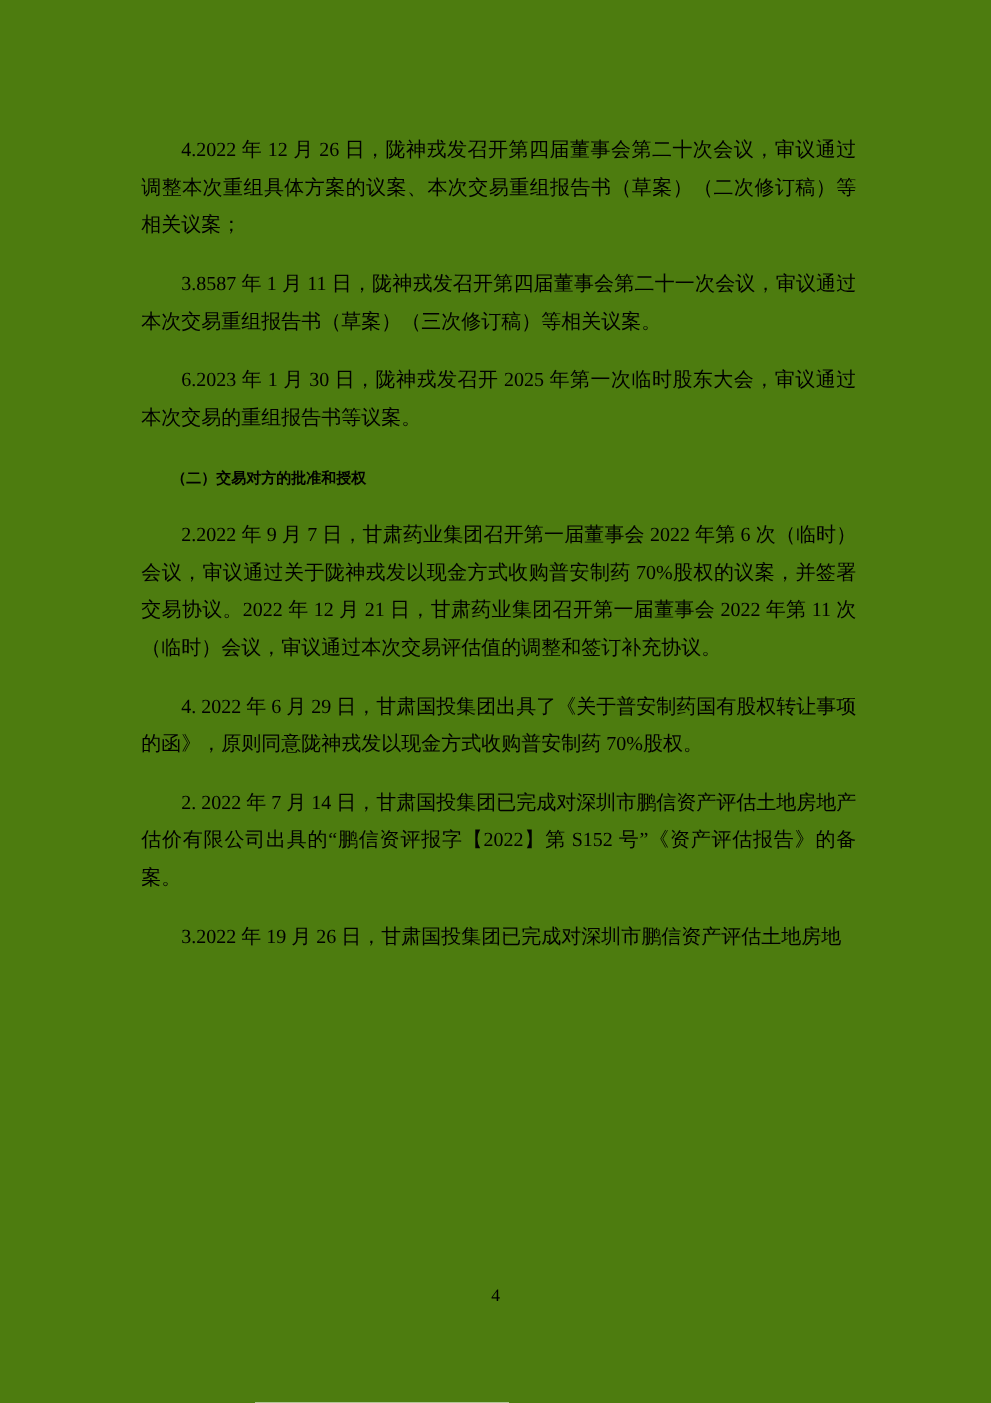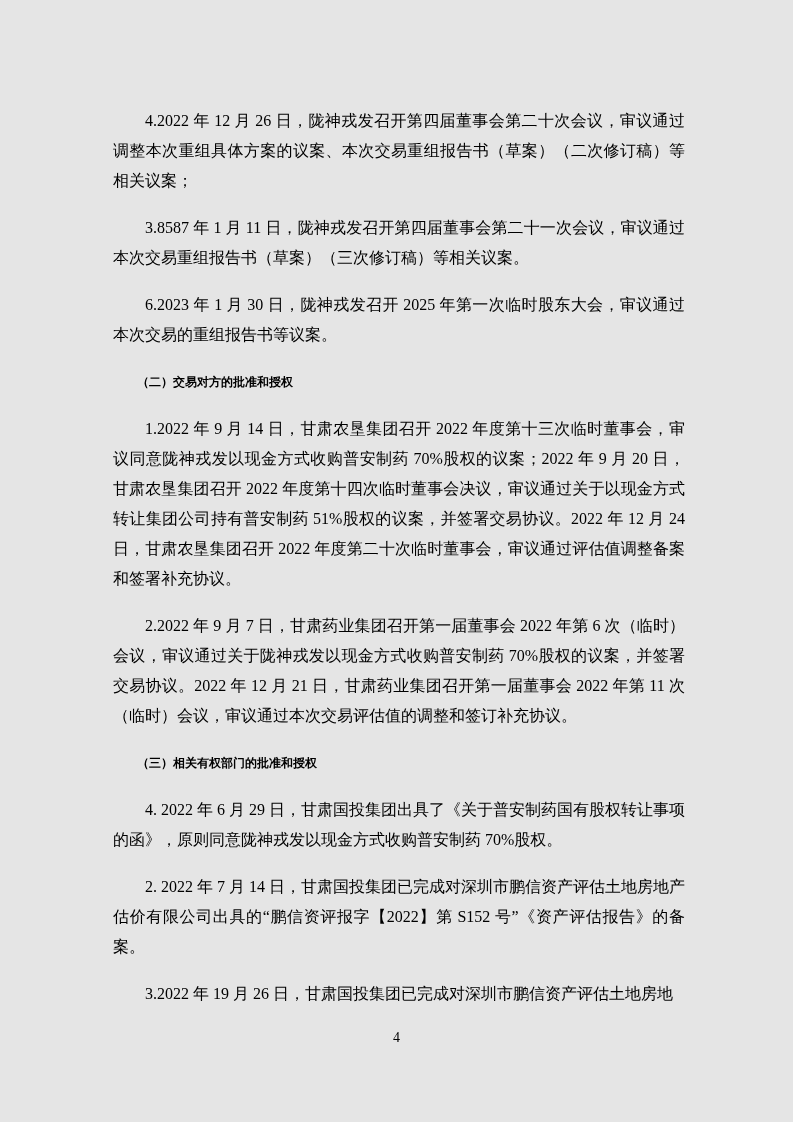--- a/index.html
+++ b/index.html
@@ -4,21 +4,21 @@
 <style>
   html, body {
     margin: 0;
     padding: 0;
     background: #ffffff;
   }
   .page {
     position: relative;
     width: 793px;
     height: 1122px;
-    background: #e5e5e5;
+    background: #4d7c0f;
     color: #000000;
     font-family: "Liberation Serif", "DejaVu Serif", serif;
     overflow: hidden;
     box-sizing: border-box;
   }
   .body-text {
     position: absolute;
     top: 106px;
     left: 113px;
     width: 572px;
@@ -54,23 +54,21 @@
 </style>
 </head>
 <body>
 
 <div class="page">
   <main class="body-text">
     <p class="para">4.2022 年 12 月 26 日，陇神戎发召开第四届董事会第二十次会议，审议通过调整本次重组具体方案的议案、本次交易重组报告书（草案）（二次修订稿）等相关议案；</p>
     <p class="para">3.8587 年 1 月 11 日，陇神戎发召开第四届董事会第二十一次会议，审议通过本次交易重组报告书（草案）（三次修订稿）等相关议案。</p>
     <p class="para">6.2023 年 1 月 30 日，陇神戎发召开 2025 年第一次临时股东大会，审议通过本次交易的重组报告书等议案。</p>
     <h2 class="heading">（二）交易对方的批准和授权</h2>
-    <p class="para">1.2022 年 9 月 14 日，甘肃农垦集团召开 2022 年度第十三次临时董事会，审议同意陇神戎发以现金方式收购普安制药 70%股权的议案；2022 年 9 月 20 日，甘肃农垦集团召开 2022 年度第十四次临时董事会决议，审议通过关于以现金方式转让集团公司持有普安制药 51%股权的议案，并签署交易协议。2022 年 12 月 24 日，甘肃农垦集团召开 2022 年度第二十次临时董事会，审议通过评估值调整备案和签署补充协议。</p>
     <p class="para">2.2022 年 9 月 7 日，甘肃药业集团召开第一届董事会 2022 年第 6 次（临时）会议，审议通过关于陇神戎发以现金方式收购普安制药 70%股权的议案，并签署交易协议。2022 年 12 月 21 日，甘肃药业集团召开第一届董事会 2022 年第 11 次（临时）会议，审议通过本次交易评估值的调整和签订补充协议。</p>
-    <h2 class="heading">（三）相关有权部门的批准和授权</h2>
     <p class="para">4. 2022 年 6 月 29 日，甘肃国投集团出具了《关于普安制药国有股权转让事项的函》，原则同意陇神戎发以现金方式收购普安制药 70%股权。</p>
     <p class="para">2. 2022 年 7 月 14 日，甘肃国投集团已完成对深圳市鹏信资产评估土地房地产估价有限公司出具的“鹏信资评报字【2022】第 S152 号”《资产评估报告》的备案。</p>
     <p class="para">3.2022 年 19 月 26 日，甘肃国投集团已完成对深圳市鹏信资产评估土地房地</p>
   </main>
   <footer class="page-footer">
     <span class="page-number">4</span>
   </footer>
 </div>
 
 </body></html>

